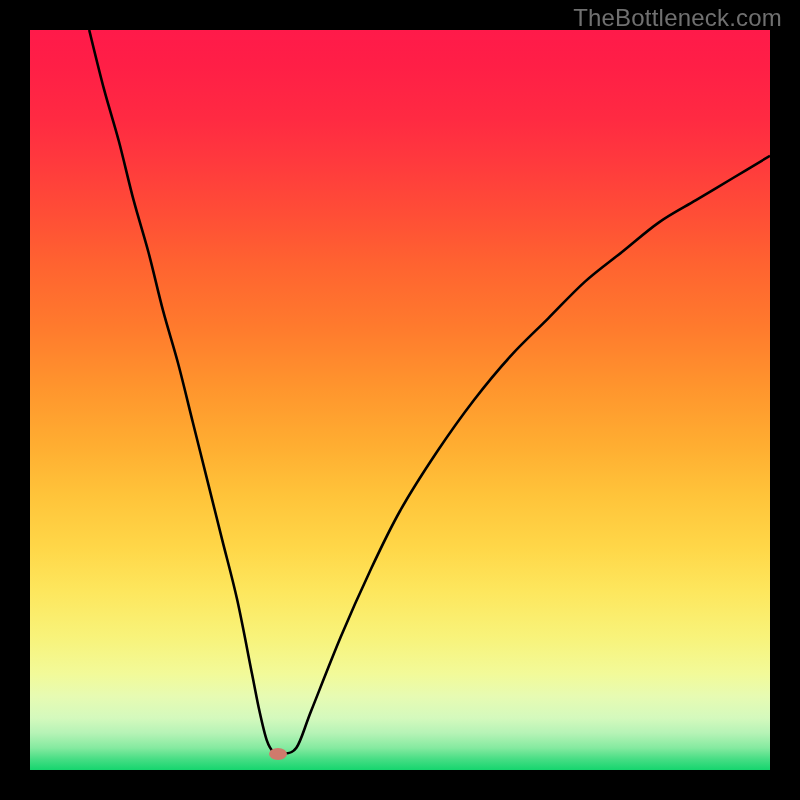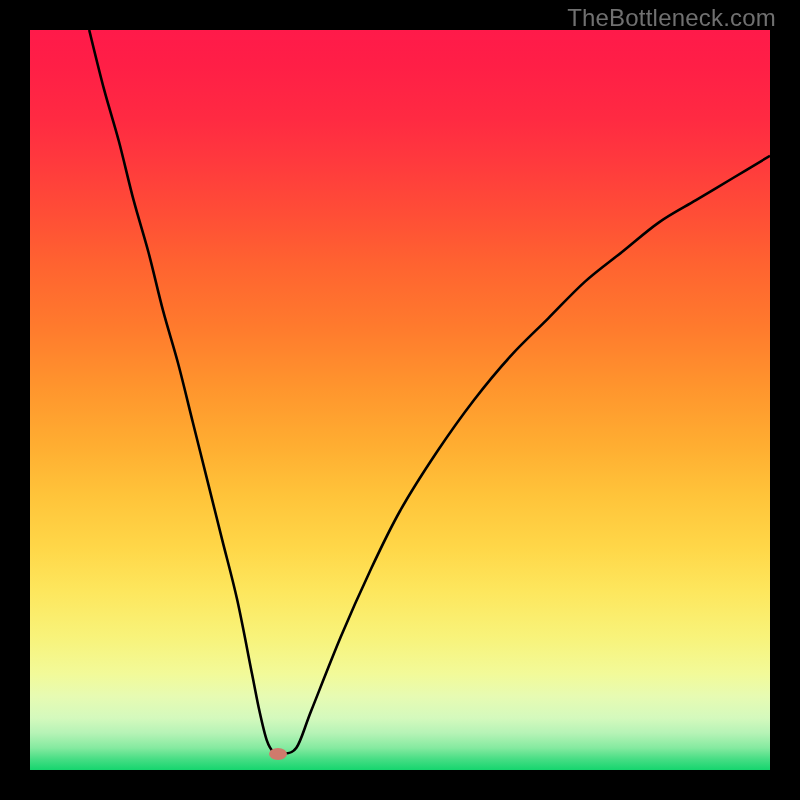--- a/index.html
+++ b/index.html
@@ -61,21 +61,21 @@
     position: absolute;
     width: 18px;
     height: 12px;
     border-radius: 50% / 50%;
     background: #cf7a6c;
     transform: translate(-50%, -50%);
   }
   .watermark {
     position: absolute;
     top: 4px;
-    right: 24px;
+    right: 18px;
     color: #707070;
     font-size: 24px;
     letter-spacing: 0.2px;
   }
 </style>
 </head>
 <body>
 
 <div class="frame">
   <span class="watermark">TheBottleneck.com</span>

